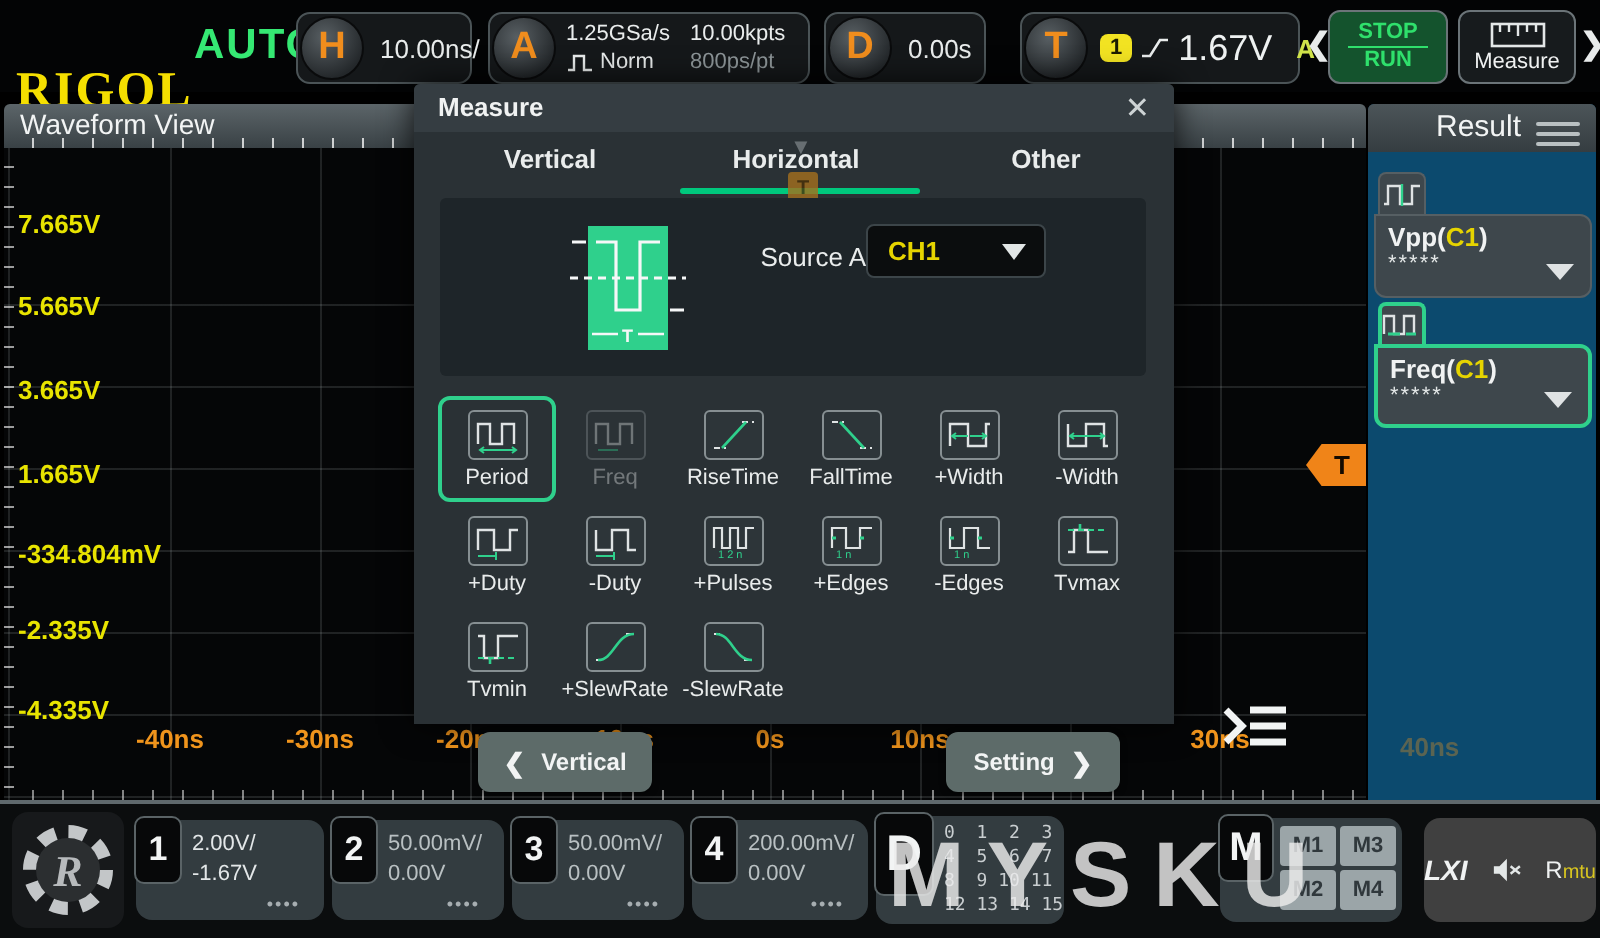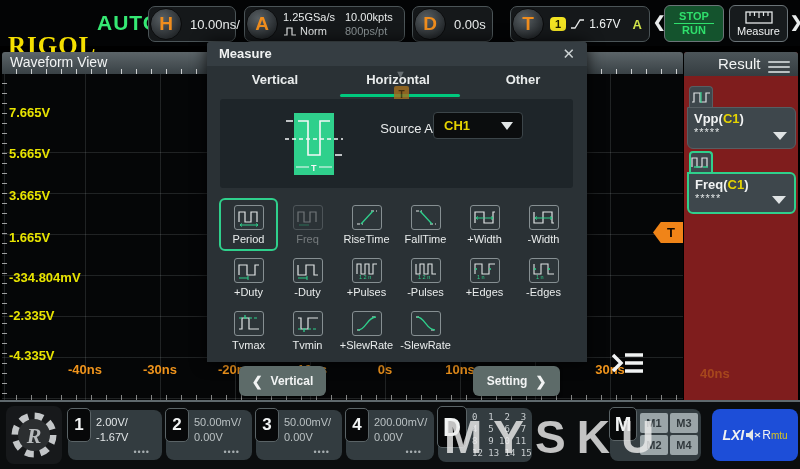--- a/index.html
+++ b/index.html
@@ -12,21 +12,21 @@
   .automode { position:absolute; left:97px; top:11px; font-size:21px; font-weight:bold; color:#35e873; letter-spacing:1px; }
   .kgroup { position:absolute; top:6px; height:36px; background:#15181a; border:1px solid #4b5457; border-radius:7px; display:flex; align-items:center; }
   .knob { width:32px; height:32px; margin-left:1px; border-radius:50%; background:radial-gradient(circle at 38% 32%, #585f63, #23272a 75%); border:1px solid #0a0b0c; color:#f08d1d; font-size:19px; font-weight:bold; display:flex; align-items:center; justify-content:center; flex:0 0 auto; }
   .kval { color:#e9ecec; font-size:13px; padding:0 8px; white-space:nowrap; }
   .acol { display:flex; flex-direction:column; justify-content:center; line-height:14px; padding:0 5px; }
   .acol .l1 { color:#e9ecec; font-size:11px; white-space:nowrap; }
   .acol .l2 { color:#e9ecec; font-size:11px; white-space:nowrap; display:flex; align-items:center; gap:3px; }
   .acol .dim { color:#8d9598; }
   .tbadge { background:#f2e322; color:#1c1c00; font-size:11px; font-weight:bold; border-radius:4px; padding:1px 5px; margin:0 4px 0 6px; }
   .slope { margin-right:4px; display:flex; }
-  .tlevel { color:#eef1f1; font-size:12px; }
+  .tlevel { color:#eef1f1; font-size:18px; }
   .tcoup { color:#cfe24a; font-size:13px; font-weight:bold; margin:0 7px 0 12px; }
   .chev { position:absolute; top:13px; color:#e8ebeb; font-size:15px; font-weight:bold; cursor:pointer; }
   .btn-sr { position:absolute; left:664px; top:5px; width:60px; height:37px; background:#14532d; border:1px solid #6b7478; border-radius:6px; display:flex; flex-direction:column; align-items:center; justify-content:center; }
   .btn-sr span { color:#2fe06c; font-size:11px; font-weight:bold; line-height:13px; }
   .btn-sr .dvd { width:40px; height:1px; background:#2fe06c; }
   .btn-meas { position:absolute; left:729px; top:5px; width:59px; height:37px; background:#171b1d; border:1px solid #6b7478; border-radius:6px; display:flex; flex-direction:column; align-items:center; justify-content:center; gap:1px; }
   .btn-meas span { color:#f0f2f2; font-size:11px; }
 
   
   .wfhead { position:absolute; left:2px; top:52px; width:681px; height:22px; background:linear-gradient(#5c6569,#394145); border-radius:3px 3px 0 0; }
@@ -70,21 +70,21 @@
   .mi { display:flex; flex-direction:column; align-items:center; justify-content:center; gap:3px; border:2px solid transparent; border-radius:6px; cursor:pointer; }
   .mi.sel { border-color:#2fd08c; }
   .mi.dis { opacity:.38; }
   .mi-ic { width:30px; height:25px; border:1px solid #868f92; border-radius:3px; background:#2d3539; display:flex; align-items:center; justify-content:center; }
   .mi-lb { color:#e9ecec; font-size:11px; white-space:nowrap; }
   .navbtn { position:absolute; width:87px; height:30px; background:#5d6b69; border-radius:6px; box-shadow:0 1px 3px rgba(0,0,0,.5); display:flex; align-items:center; justify-content:center; gap:8px; cursor:pointer; }
   .navbtn span { color:#f2f4f4; font-size:12px; font-weight:bold; }
   .navbtn .c { font-size:13px; }
 
   
-  .rpanel { position:absolute; left:684px; top:52px; width:114px; height:372px; background:#7f1d1d; border-radius:3px 3px 0 0; }
+  .rpanel { position:absolute; left:684px; top:52px; width:114px; height:372px; background:#0c4a6e; border-radius:3px 3px 0 0; }
   .rhead { position:relative; height:24px; background:linear-gradient(#4c5559,#353d41); border-radius:3px 3px 0 0; }
   .rhead .t { position:absolute; left:34px; top:3px; color:#f2f4f4; font-size:15px; }
   .burger { position:absolute; right:8px; top:6px; width:22px; cursor:pointer; }
   .burger i { display:block; height:2px; background:#b9c0c2; margin:3px 0; border-radius:1px; }
   .rcard { position:absolute; left:3px; width:109px; cursor:pointer; }
   .rcard .tabico { position:relative; width:24px; height:21px; background:#3e474c; border:1px solid #565f63; border-bottom:none; border-radius:4px 4px 0 0; margin-left:2px; display:flex; align-items:center; justify-content:center; }
   .rcard .body { position:relative; background:#3e474c; border:1px solid #565f63; border-radius:0 6px 6px 6px; height:42px; padding:3px 6px; }
   .rcard.sel .tabico, .rcard.sel .body { border-color:#2fd08c; border-width:2px; }
   .rcard .nm { color:#f0f2f2; font-size:13px; font-weight:bold; }
   .rcard .nm .ch { color:#e6d400; }
@@ -100,21 +100,21 @@
   .chvals { position:absolute; left:28px; top:5px; line-height:15px; font-size:11px; color:#b9c0c2; white-space:nowrap; }
   .chbox.on .chvals { color:#e3e7e8; }
   .chdots { position:absolute; right:12px; bottom:3px; color:#a7aeb1; font-size:9px; letter-spacing:1px; }
   .dbox { position:absolute; left:438px; top:6px; width:94px; height:54px; background:#333c40; border-radius:8px; cursor:pointer; }
   .dbadge { position:absolute; left:-1px; top:-2px; width:30px; height:42px; background:#070809; border:1px solid #5a6366; border-radius:5px; color:#f2f4f4; font-size:25px; font-weight:bold; display:flex; align-items:center; justify-content:center; }
   .dnums { position:absolute; left:34px; top:3px; font-family:"DejaVu Sans Mono", monospace; font-size:9px; line-height:12px; color:#c9ced0; white-space:pre; }
   .mbox { position:absolute; left:610px; top:7px; width:91px; height:52px; background:#333c40; border-radius:8px; cursor:pointer; }
   .mbadge { position:absolute; left:-1px; top:-2px; width:28px; height:34px; background:#070809; border:1px solid #5a6366; border-radius:5px; color:#f2f4f4; font-size:20px; font-weight:bold; display:flex; align-items:center; justify-content:center; }
   .mgrid { position:absolute; left:30px; top:4px; display:grid; grid-template-columns:28px 28px; grid-auto-rows:20px; gap:2px;border-radius:13px; }
   .mgrid span { background:#9ba5a8; border-radius:2px; color:#30383c; font-size:11px; font-weight:bold; display:flex; align-items:center; justify-content:center; cursor:pointer; }
-  .lxibox { position:absolute; left:712px; top:7px; width:86px; height:52px; background:#1d4ed8; border-radius:8px; display:flex; align-items:center; justify-content:center; gap:1px; }
+  .lxibox { position:absolute; left:712px; top:7px; width:86px; height:52px; background:#404040; border-radius:8px; display:flex; align-items:center; justify-content:center; gap:12px; }
   .lxibox .lxi { color:#f0f2f2; font-size:14px; font-weight:bold; font-style:italic; }
   .lxibox .rmt { color:#f0f2f2; font-size:12px; }
   .lxibox .rmt b { color:#d8c520; font-size:10px; font-weight:normal; }
   .watermark { position:absolute; left:444px; top:8px; font-size:46px; font-weight:bold; letter-spacing:11px; color:rgba(235,235,235,.82); pointer-events:none; }
 </style>
 </head>
 <body>
 
 <div id="scope">
 
@@ -359,29 +359,20 @@
             <svg width="24" height="19" viewBox="0 0 24 19">
               <path d="M2 13 V3 h4 V13 h4 V3 h4 V13 h4 V3 h4" fill="none" stroke="#dfe3e4" stroke-width="1.1"></path>
               <text x="4" y="18" font-size="5.5" fill="#2fd08c">1 2 n</text>
             </svg>
           </span>
         <span class="mi-lb">+Pulses</span>
       </div>
       <div class="mi">
         <span class="mi-ic">
             <svg width="24" height="19" viewBox="0 0 24 19">
-              <path d="M2 3 V13 h4 V3 h4 V13 h4 V3 h4 V13 h4" fill="none" stroke="#dfe3e4" stroke-width="1.1"></path>
-              <text x="4" y="18" font-size="5.5" fill="#2fd08c">1 2 n</text>
-            </svg>
-          </span>
-        <span class="mi-lb">-Pulses</span>
-      </div>
-      <div class="mi">
-        <span class="mi-ic">
-            <svg width="24" height="19" viewBox="0 0 24 19">
               <path d="M2 13 V3 h7 V13 h7 V3 h6" fill="none" stroke="#dfe3e4" stroke-width="1.1"></path>
               <path d="M2 8 l2 0 M16 8 l2 0" stroke="#2fd08c" stroke-width="1.6"></path>
               <text x="4" y="18" font-size="5.5" fill="#2fd08c">1  n</text>
             </svg>
           </span>
         <span class="mi-lb">+Edges</span>
       </div>
       <div class="mi">
         <span class="mi-ic">
             <svg width="24" height="19" viewBox="0 0 24 19">

